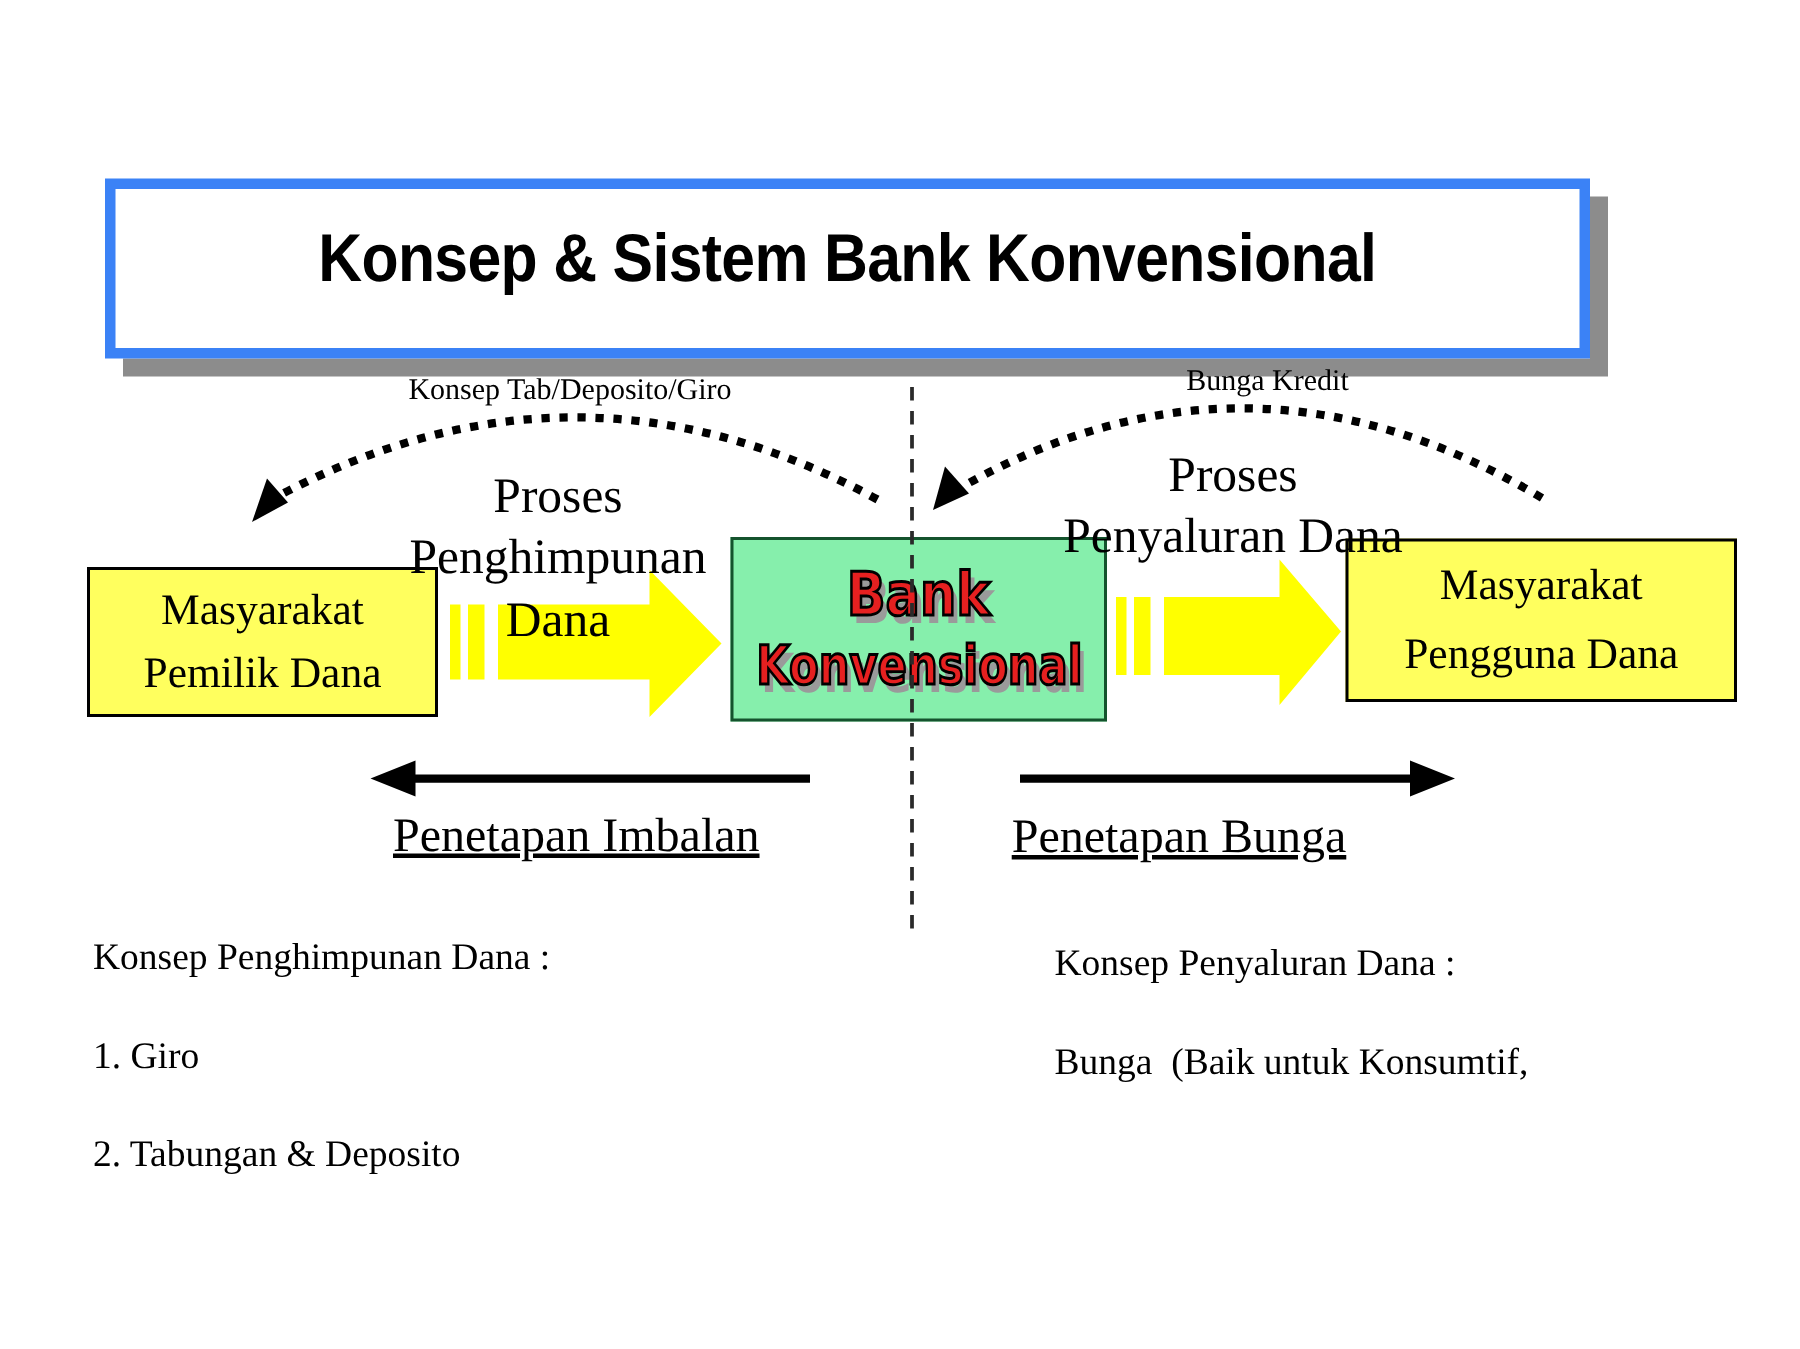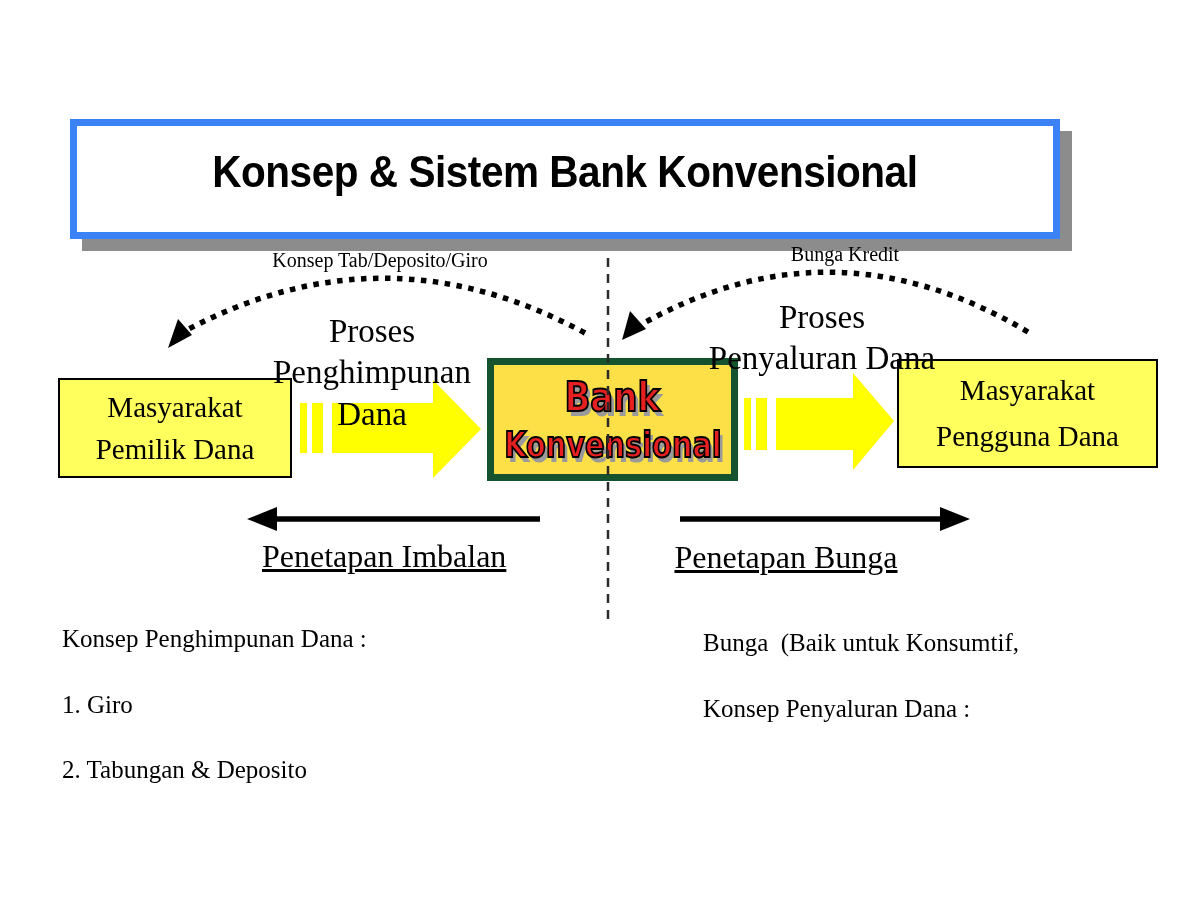--- a/index.html
+++ b/index.html
@@ -50,21 +50,21 @@
   .party-box{
     background:var(--box-yellow);border:2.5px solid #000;
     display:flex;flex-direction:column;justify-content:space-around;
     align-items:center;text-align:center;font-size:29px;
     padding:6px 0;z-index:3;
   }
 
   
   .bank-box{
     left:487px;top:358px;width:251px;height:123px;
-    background:#fde047;border:7px solid #14532d;
+    background:#86efac;border:2px solid #14532d;
     display:flex;flex-direction:column;justify-content:center;align-items:center;
     gap:4px;z-index:1;
   }
   .wordart{
     font-family:"DejaVu Sans", sans-serif;font-weight:700;
     color:var(--wordart-red);
     -webkit-text-stroke:2px #000;
     text-shadow:4px 5px 0 #9a9a9a;
     display:inline-block;white-space:nowrap;
   }
@@ -146,17 +146,17 @@
 
   <div class="abs lbl pricing-lbl" style="left:262px;top:536px;width:240px;">Penetapan Imbalan</div>
   <div class="abs lbl pricing-lbl" style="left:666px;top:537px;width:240px;">Penetapan Bunga</div>
 
   <div class="abs concept" style="left:62px;top:590px;">
     <div>Konsep Penghimpunan Dana :</div>
     <div>1. Giro</div>
     <div>2. Tabungan &amp; Deposito</div>
   </div>
   <div class="abs concept" style="left:703px;top:594px;">
+    <div>Konsep Penyaluran Dana :</div>
     <div>Bunga  (Baik untuk Konsumtif,</div>
-    <div>Konsep Penyaluran Dana :</div>
   </div>
 
 </div>
 
 </body></html>

